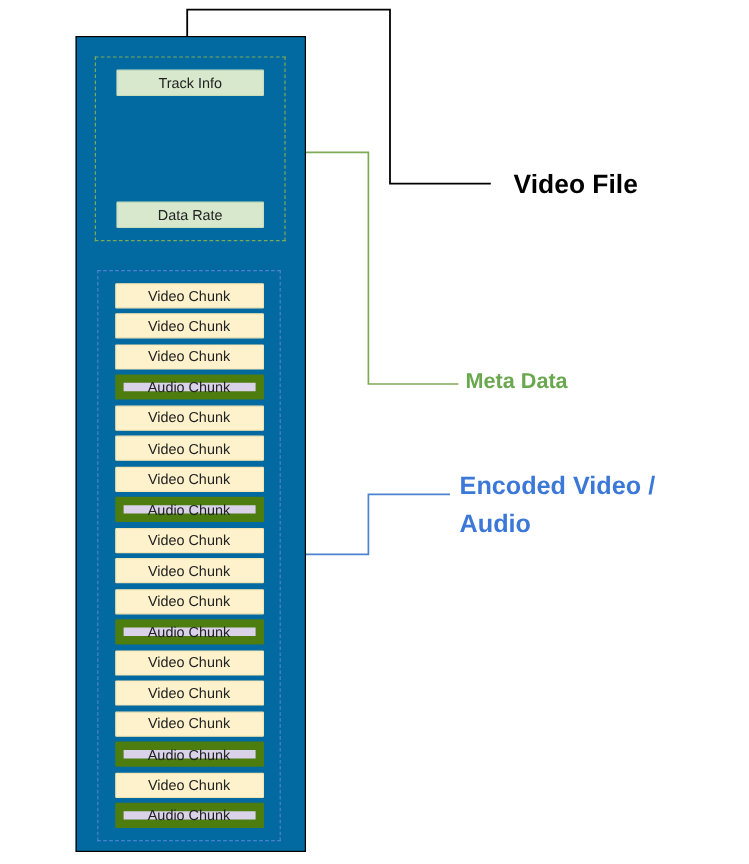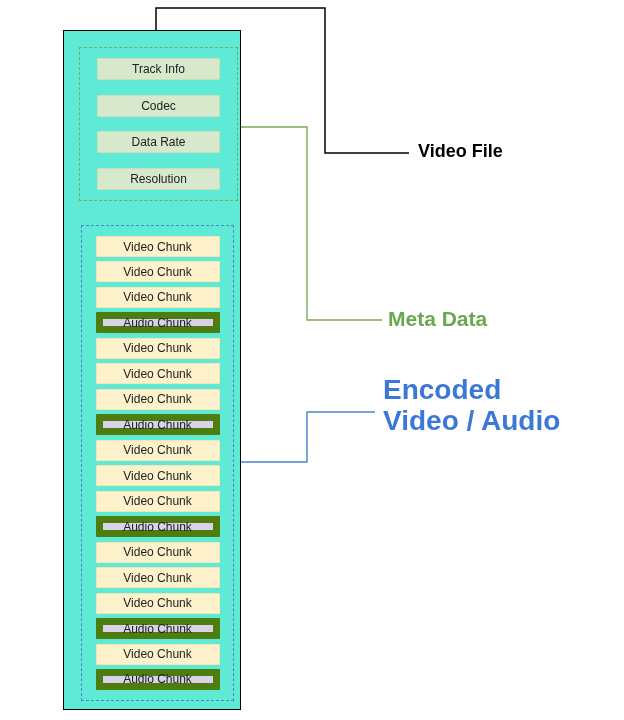--- a/index.html
+++ b/index.html
@@ -18,25 +18,25 @@
   .connectors {
     position: absolute;
     left: 0;
     top: 0;
     pointer-events: none;
   }
   .outer-box {
     position: absolute;
     left: 63px;
     top: 30px;
-    width: 178px;
+    width: 192px;
     height: 680px;
     border: 1.5px solid var(--outer-border, #000);
     box-sizing: border-box;
-    background: #5eead4;
+    background: #0369a1;
   }
   .meta-group {
     position: absolute;
     left: 15px;
     top: 16px;
     width: 159px;
     height: 154px;
     border: 1.5px dashed var(--meta-box-border, #7cab55);
     box-sizing: border-box;
     display: flex;
@@ -84,36 +84,36 @@
     background: var(--audio-chunk-fill, #d9d2e9);
     border: 7px solid #4d7c0f;
     text-align: center;
   }
   .side-label {
     position: absolute;
     font-weight: 700;
     white-space: nowrap;
   }
   .label-video-file {
-    left: 418px;
+    left: 428px;
     top: 141px;
-    font-size: 18px;
+    font-size: 22px;
     color: var(--video-file-label, #000000);
   }
   .label-meta {
     left: 388px;
     top: 307px;
-    font-size: 21px;
+    font-size: 18px;
     color: var(--meta-data-label, #6aa84f);
   }
   .label-encoded {
     left: 383px;
-    top: 374px;
+    top: 390px;
     width: 195px;
-    font-size: 28px;
+    font-size: 21px;
     line-height: 31px;
     color: var(--encoded-label, #3c78d8);
     white-space: normal;
   }
 </style>
 </head>
 <body>
 
 <div class="canvas">
 
@@ -121,23 +121,21 @@
     <polyline points="156,30 156,8 325,8 325,153 409,153" fill="none" stroke="#000000" stroke-width="1.5"></polyline>
     <polyline points="238,127 307,127 307,320 382,320" fill="none" stroke="#7cab55" stroke-width="1.4"></polyline>
     <polyline points="234,462 307,462 307,412 375,412" fill="none" stroke="#4d82cf" stroke-width="1.4"></polyline>
   </svg>
 
   <div class="outer-box">
 
     <div class="meta-group">
 
     <div class="pill meta">Track Info</div>
-        <div class="pill meta">Codec</div>
         <div class="pill meta">Data Rate</div>
-        <div class="pill meta">Resolution</div>
       </div>
 
     <div class="chunk-group">
 
     <div class="pill chunk">Video Chunk</div>
         <div class="pill chunk">Video Chunk</div>
         <div class="pill chunk">Video Chunk</div>
         <div class="pill chunk audio">Audio Chunk</div>
         <div class="pill chunk">Video Chunk</div>
         <div class="pill chunk">Video Chunk</div>

